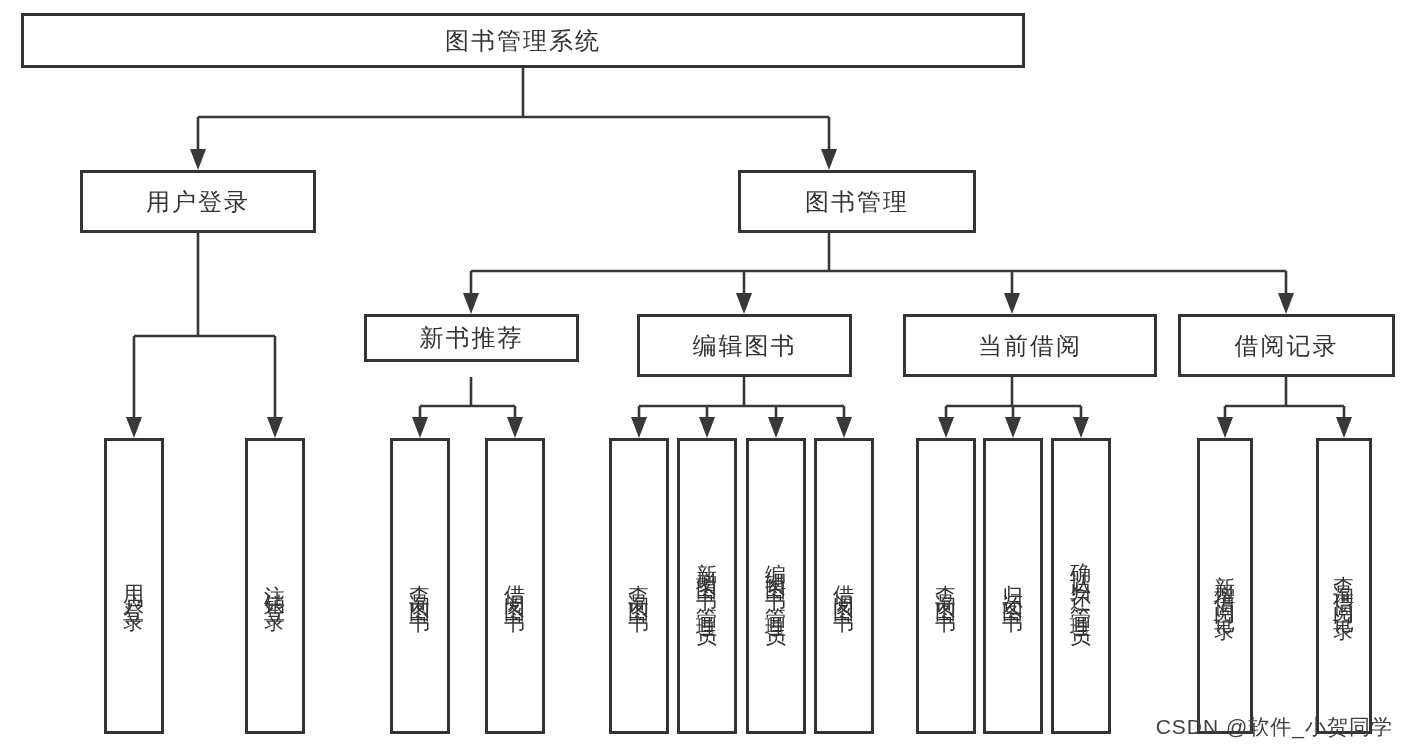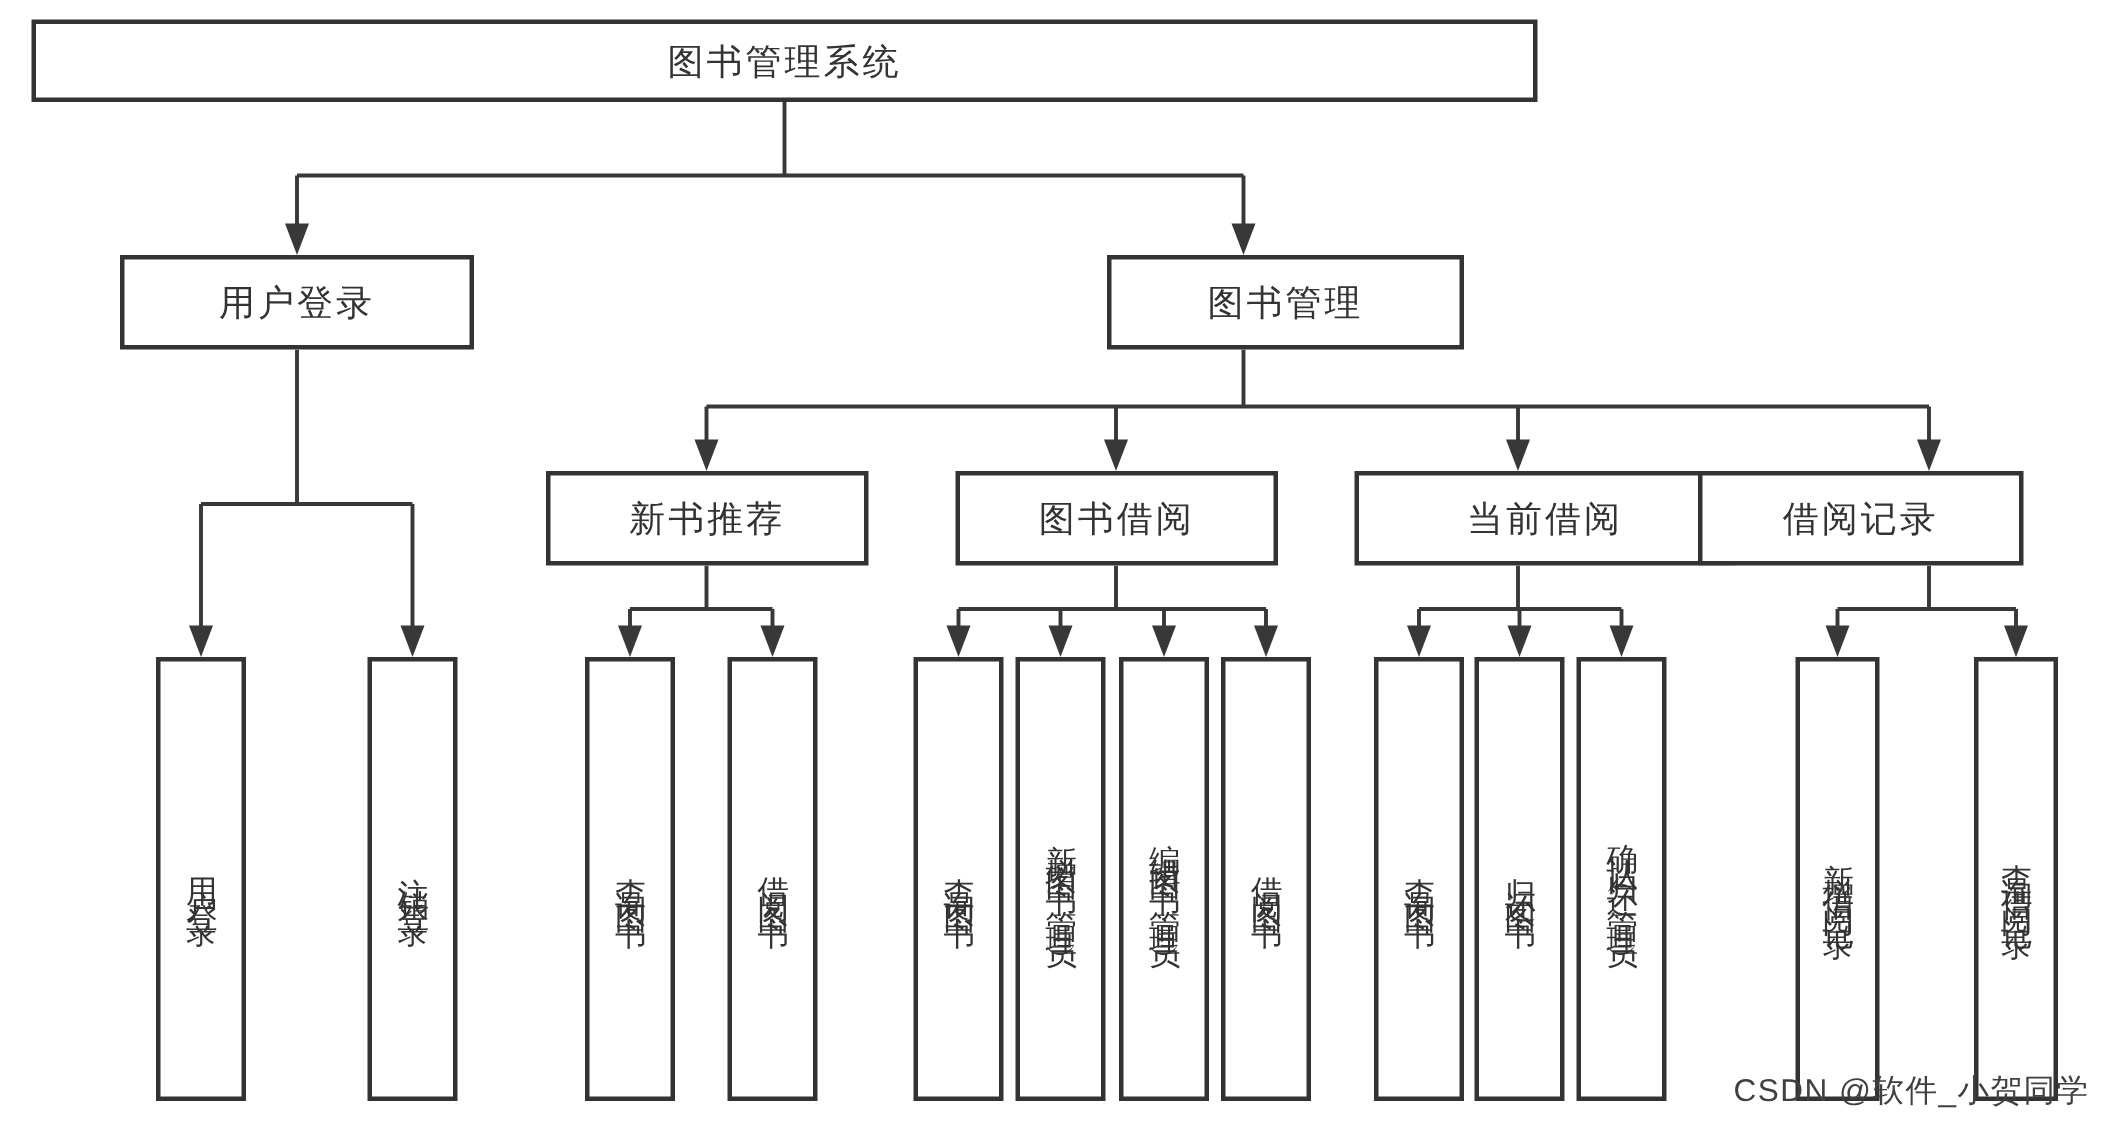--- a/index.html
+++ b/index.html
@@ -69,30 +69,30 @@
     <span>图书管理系统</span>
   </div>
 
   <div class="box" style="left:80px; top:170px; width:236px; height:63px;">
     <span>用户登录</span>
   </div>
   <div class="box" style="left:710px; top:170px; width:238px; height:63px;margin-left:28px;">
     <span>图书管理</span>
   </div>
 
-  <div class="box" style="left:364px; top:314px; width:215px; height:63px;">
+  <div class="box" style="left:364px; top:314px; width:215px; height:48px;">
     <span>新书推荐</span>
   </div>
   <div class="box" style="left:637px; top:314px; width:215px; height:63px;">
-    <span>图书借阅</span>
+    <span>编辑图书</span>
   </div>
   <div class="box" style="left:903px; top:314px; width:254px; height:63px;">
     <span>当前借阅</span>
   </div>
-  <div class="box" style="left:1132px; top:314px; width:217px; height:63px;text-align:right;">
+  <div class="box" style="left:1178px; top:314px; width:217px; height:63px;text-align:right;">
     <span>借阅记录</span>
   </div>
 
   <div class="leaf" style="left:104px; width:60px;">
     <span>用户登录</span>
   </div>
   <div class="leaf" style="left:245px; width:60px;">
     <span>注销登录</span>
   </div>
 

